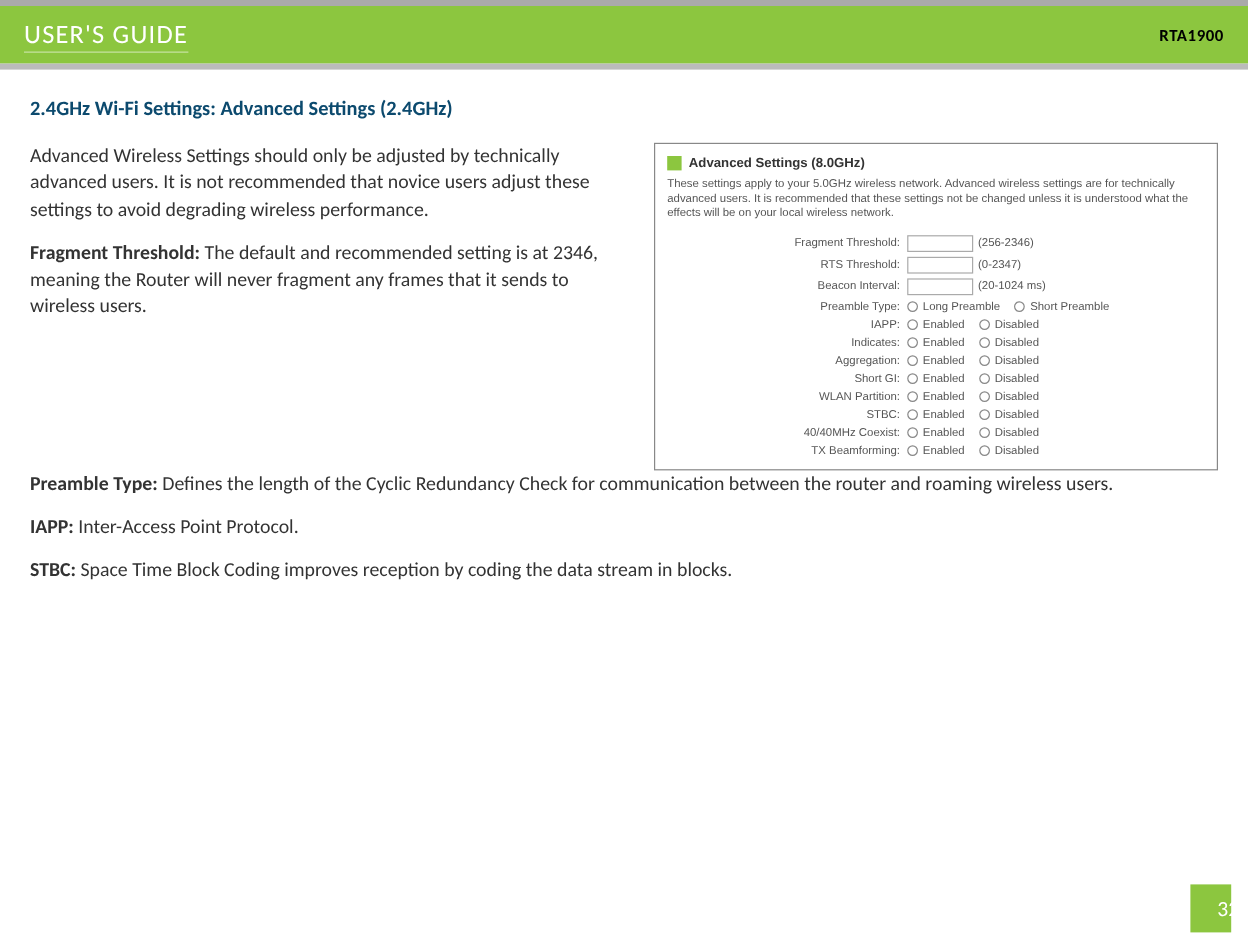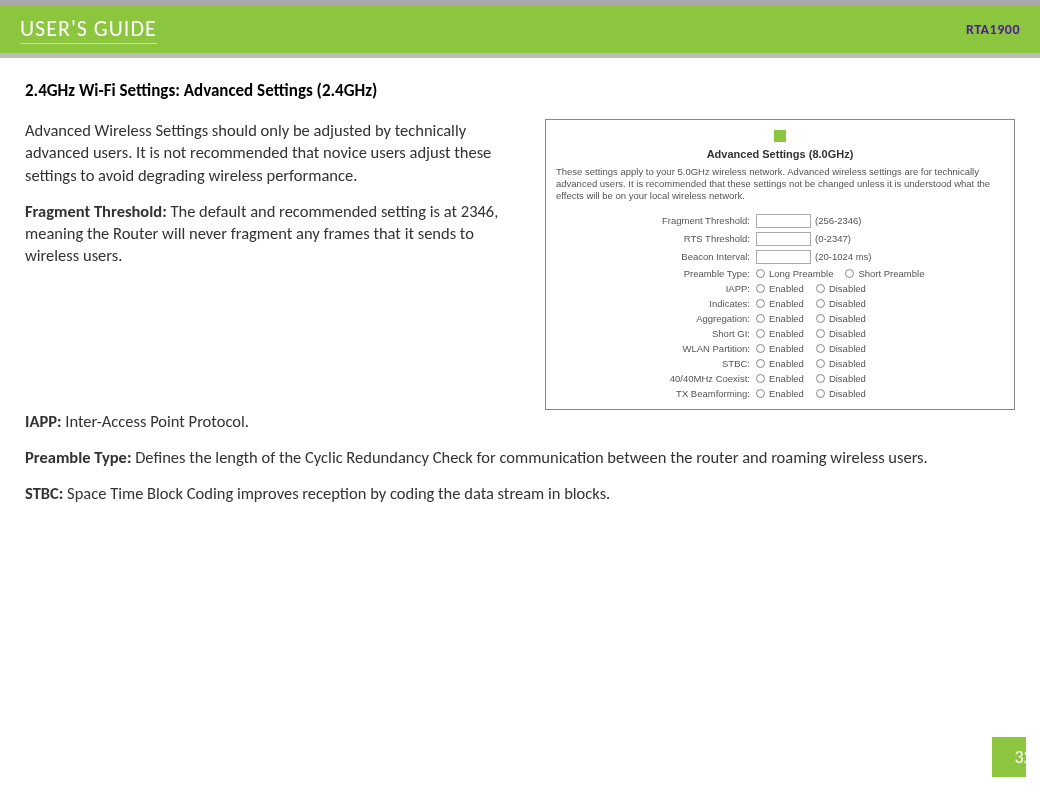--- a/index.html
+++ b/index.html
@@ -1,28 +1,28 @@
 <!DOCTYPE html>
 <html><head>
   <meta charset="utf-8">
   <style>
     * { box-sizing: border-box; margin: 0; padding: 0; }
     body { font-family: Calibri, Arial, sans-serif; width: 1040px; height: 791px; background: #fff; position: relative; }
     .header-bar { width: 100%; height: 53px; background: #8cc63f; border-top: 5px solid #aaa; display: flex; align-items: center; justify-content: space-between; padding: 0 20px; }
     .header-title { color: #fff; font-size: 22px; letter-spacing: 1px; font-weight: 300; border-bottom: 1px solid rgba(255,255,255,0.5); padding-bottom: 1px; }
-    .header-model { color: #4c1d95; font-size: 14px; font-weight: 600; letter-spacing: 0.5px; }
+    .header-model { color: #000000; font-size: 14px; font-weight: 600; letter-spacing: 0.5px; }
     .header-underline { width: 100%; height: 5px; background: #bbb; }
     .content { padding: 22px 25px 0 25px; color: #333; }
-    .section-title { font-size: 17px; font-weight: 700; margin-bottom: 18px; color: #000000; }
+    .section-title { font-size: 17px; font-weight: 700; margin-bottom: 18px; color: #0c4a6e; }
     .two-col { display: flex; gap: 14px; }
     .left-col { flex: 1 1 51%; font-size: 16.5px; line-height: 1.35; }
     .left-col p { margin-bottom: 14px; }
     .right-col { flex: 0 0 470px; }
     .panel { border: 1px solid #888; padding: 10px 10px 6px 10px; font-family: Arial, sans-serif; font-size: 10px; color: #555; }
-    .panel-title-row { display: flex; align-items: center; gap: 6px; margin-bottom: 6px; flex-direction: column; }
+    .panel-title-row { display: flex; align-items: center; gap: 6px; margin-bottom: 6px; }
     .panel-square { width: 12px; height: 12px; background: #8cc63f; }
     .panel-title { font-size: 11px; font-weight: 700; color: #333; }
     .panel-desc { font-size: 9.5px; line-height: 1.25; margin-bottom: 12px; }
     .panel-rows { }
     .panel-row { display: flex; align-items: center; margin-bottom: 4px; }
     .panel-label { width: 200px; text-align: right; padding-right: 6px; font-size: 9.5px; color: #555; }
     .panel-ctrl { display: flex; align-items: center; gap: 4px; font-size: 9.5px; }
     .panel-input { width: 55px; height: 14px; border: 1px solid #aaa; background: #fff; }
     .panel-hint { font-size: 9.5px; color: #555; }
     .panel-radio { width: 9px; height: 9px; border: 1px solid #888; border-radius: 50%; display: inline-block; background: #fff; }
@@ -158,18 +158,18 @@
                 <span class="panel-radio-label">Disabled</span>
               </div>
             </div>
           </div>
       </div>
     </div>
   </div>
 </div>
 
 <div class="below-content">
+  <p><span class="bold">Preamble Type:</span><span> Defines the length of the Cyclic Redundancy Check for communication between the router and roaming wireless users.</span></p>
   <p><span class="bold">IAPP:</span><span> Inter-Access Point Protocol.</span></p>
-  <p><span class="bold">Preamble Type:</span><span> Defines the length of the Cyclic Redundancy Check for communication between the router and roaming wireless users.</span></p>
   <p><span class="bold">STBC:</span><span> Space Time Block Coding improves reception by coding the data stream in blocks.</span></p>
 </div>
 
 <div class="page-number">32</div>
 
 </body></html>

